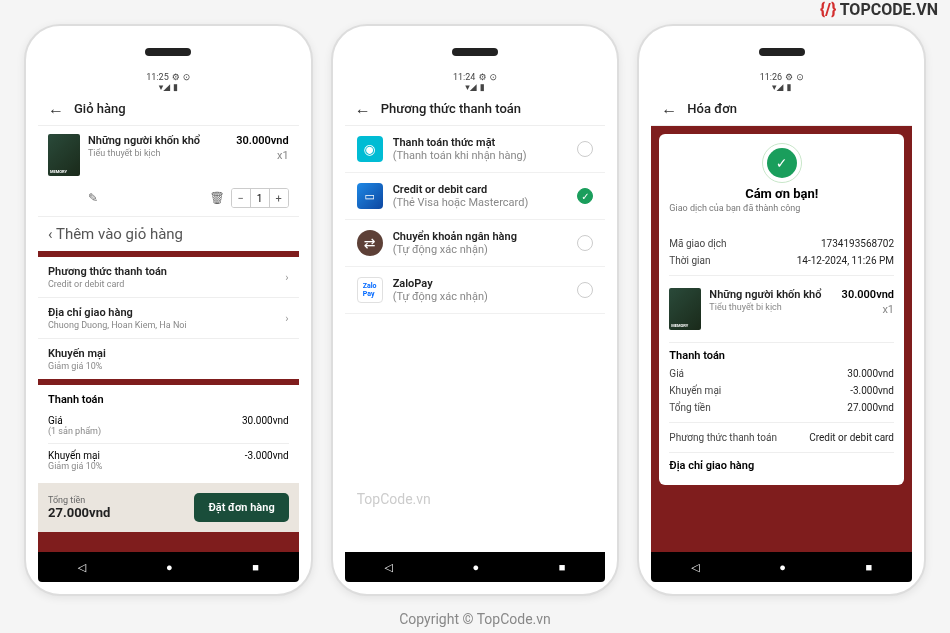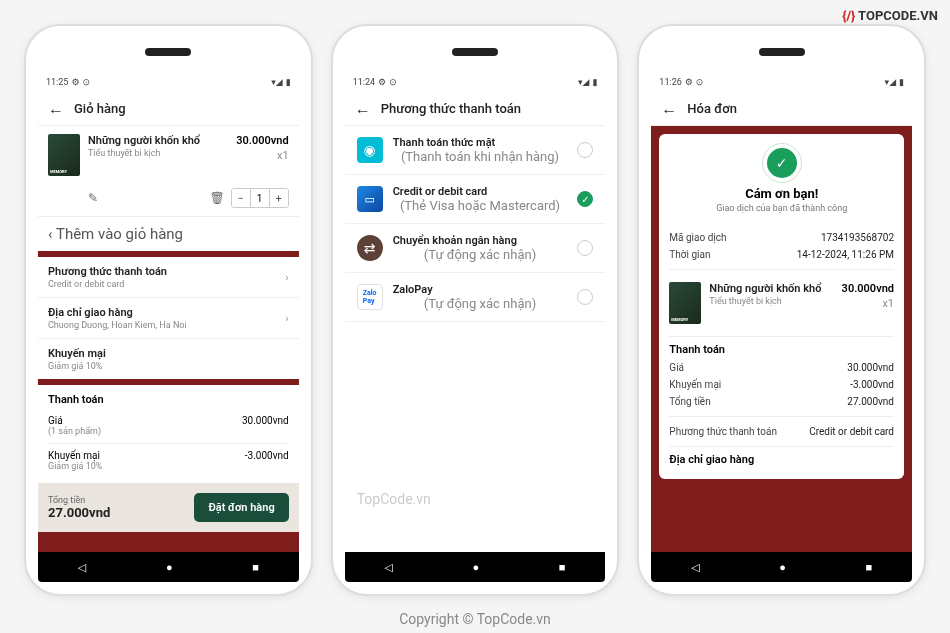--- a/index.html
+++ b/index.html
@@ -1,34 +1,34 @@
 <!DOCTYPE html>
 <html><head>
 <meta charset="utf-8">
 <style>
 * { margin: 0; padding: 0; box-sizing: border-box; font-family: -apple-system, BlinkMacSystemFont, 'Segoe UI', Roboto, sans-serif; }
 body { background: #f5f5f5; width: 950px; height: 633px; position: relative; }
 
-.logo-watermark { position: absolute; top: 8px; right: 12px; font-weight: bold; font-size: 13px; color: #333; }
+.logo-watermark { position: absolute; top: 0; right: 12px; font-weight: bold; font-size: 16px; color: #333; }
 .logo-watermark .bracket { color: #d32f2f; font-weight: 900; }
 .copyright { position: absolute; bottom: 6px; left: 50%; transform: translateX(-50%); color: #888; font-size: 14px; }
 
 .phones { display: flex; gap: 18px; padding: 24px 24px 30px 24px; justify-content: center; }
 
 .phone {
   width: 290px; height: 572px; background: #fff; border-radius: 36px;
   border: 2px solid #ddd; position: relative; overflow: hidden;
   box-shadow: 0 2px 8px rgba(0,0,0,0.08);
 }
 
 .speaker { position: absolute; top: 22px; left: 50%; transform: translateX(-50%); width: 46px; height: 8px; background: #222; border-radius: 4px; z-index: 10; }
 
 .screen { position: absolute; top: 46px; left: 12px; right: 12px; bottom: 12px; background: #fff; border-radius: 4px; overflow: hidden; display: flex; flex-direction: column; }
 
-.status-bar { height: 20px; display: flex; align-items: center; justify-content: space-between; padding: 0 8px; font-size: 10px; color: #444; }
+.status-bar { height: 20px; display: flex; align-items: center; justify-content: space-between; padding: 0 8px; font-size: 10px; color: #444; flex-direction: column; }
 .status-icons { display: flex; gap: 3px; align-items: center; }
 .status-icons span { font-size: 9px; }
 
 .app-bar { height: 34px; display: flex; align-items: center; padding: 0 10px; gap: 10px; font-size: 13px; font-weight: 500; color: #222; border-bottom: 1px solid #eee; }
 .back-icon { font-size: 16px; color: #333; }
 
 .content { flex: 1; overflow-y: auto; background: #7f1d1d; font-size: 10px; }
 .content::-webkit-scrollbar { width: 0; }
 
 .nav-bar { height: 30px; background: #000; display: flex; align-items: center; justify-content: space-around; color: #fff; }
@@ -76,33 +76,33 @@
 
 .pay-list { background: #fff; }
 .pay-option { display: flex; align-items: center; padding: 10px 12px; gap: 10px; border-bottom: 1px solid #f0f0f0; }
 .pay-icon { width: 26px; height: 26px; border-radius: 4px; display: flex; align-items: center; justify-content: center; font-size: 14px; flex-shrink: 0; }
 .pay-icon.cash { background: #00bcd4; color: #fff; }
 .pay-icon.card { background: linear-gradient(135deg, #1e88e5, #0d47a1); color: #fff; font-size: 11px; }
 .pay-icon.bank { background: #5d4037; color: #fff; border-radius: 50%; }
 .pay-icon.zalo { background: #fff; border: 1px solid #e0e0e0; font-size: 7px; color: #0068ff; font-weight: bold; }
 .pay-info { flex: 1; }
 .pay-name { font-size: 11px; font-weight: 600; color: #222; }
-.pay-desc { font-size: 13px; color: #888; text-align: center; }
+.pay-desc { font-size: 11px; color: #888; }
 .radio { width: 16px; height: 16px; border: 1.5px solid #ccc; border-radius: 50%; }
 .radio.checked { background: #1a9e5c; border-color: #1a9e5c; position: relative; }
 .radio.checked::after { content: '✓'; color: #fff; font-size: 10px; position: absolute; top: 50%; left: 50%; transform: translate(-50%, -50%); }
 
 .tc-watermark { position: absolute; bottom: 45px; left: 12px; color: #ccc; font-size: 14px; }
 
 
 .receipt { background: #fff; margin: 8px; border-radius: 6px; padding: 10px; }
 .check-circle { width: 30px; height: 30px; background: #1a9e5c; border-radius: 50%; margin: 4px auto 8px; display: flex; align-items: center; justify-content: center; color: #fff; font-size: 14px; position: relative; }
 .check-circle::before { content: ''; position: absolute; inset: -5px; border: 1px solid #c8e6c9; border-radius: 50%; }
 .thanks { text-align: center; font-size: 13px; font-weight: 700; margin-bottom: 2px; }
-.thanks-sub { text-align: center; font-size: 9px; color: #777; margin-bottom: 16px; }
+.thanks-sub { text-align: left; font-size: 9px; color: #777; margin-bottom: 22px; }
 .receipt-row { display: flex; justify-content: space-between; padding: 3px 0; font-size: 10px; }
 .receipt-row .label { color: #444; }
 .receipt-row .value { color: #222; }
 .receipt-divider { border-top: 1px solid #eee; margin: 6px 0; }
 
 .receipt-item { display: flex; gap: 8px; padding: 6px 0; }
 .receipt-item-info { flex: 1; }
 
 .receipt-section-title { font-size: 11px; font-weight: 600; margin: 6px 0 3px; }
 

